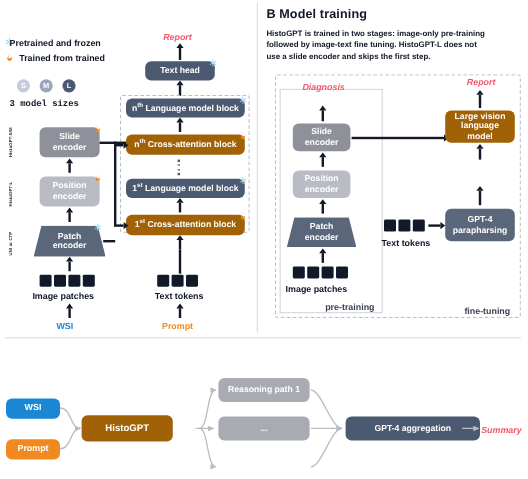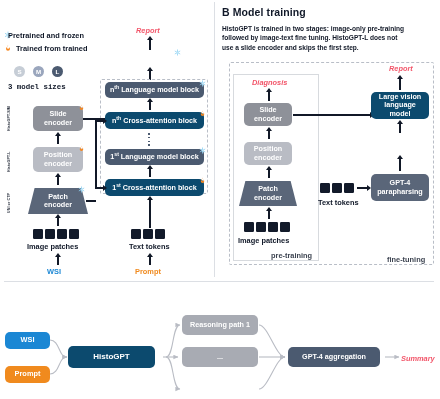--- a/index.html
+++ b/index.html
@@ -27,21 +27,21 @@
     align-items: center;
     justify-content: center;
     text-align: center;
     border-radius: 5px;
     color: #ffffff;
     font-weight: bold;
     line-height: 1.12;
     font-size: 7.2px;
     padding: 1px 2px;
   }
-  .box.navy   { background: #0c4a6e; }
+  .box.navy   { background: #a16207; }
   .box.slate  { background: #4b5a70; }
   .box.gray   { background: #8e9199; }
   .box.lgray  { background: #b9bcc4; }
   .box.mgray  { background: #a8abb3; }
   .box.dslate { background: #5a6679; }
 
   .trap {
     position: absolute;
     background: #5a6679;
     color: #fff;
@@ -161,20 +161,21 @@
   </div>
   <div class="lbl" style="left:16px; top:44px;">Trained from trained</div>
 
   <div class="chip" style="left:14px; top:66px; background:#c6cdd6;">S</div>
   <div class="chip" style="left:33px; top:66px; background:#9aa6bd;">M</div>
   <div class="chip" style="left:52px; top:66px; background:#4b5a70;">L</div>
   <div class="lbl" style="left:8px; top:83px;font-family:Liberation Mono, monospace;">3 model sizes</div>
 
   <div class="lbl red" style="left:136px; top:26px;">Report</div>
   <div class="varrow" style="left:149px; top:40px; height:10px;"></div>
+  <div class="box slate" style="left:121px; top:51px; width:58px; height:16px;">Text head</div>
   <div class="badge" style="left:174px; top:49px;">
     <svg viewBox="0 0 24 24">
         <g stroke="#8fd3f4" stroke-width="2.8" stroke-linecap="round">
       <line x1="12" y1="3" x2="12" y2="21"></line>
           <line x1="4" y1="7.5" x2="20" y2="16.5"></line>
       <line x1="4" y1="16.5" x2="20" y2="7.5"></line>
         </g>
         <circle cx="12" cy="12" r="3" fill="#bfe6f8"></circle>
       </svg>
   </div>
@@ -305,21 +306,21 @@
 
   <div class="panel-title" style="left:222px; top:6px;">B Model training</div>
   <div class="desc" style="left:222px; top:24px; width:212px;">HistoGPT is trained in two stages: image-only pre-training
 followed by image-text fine tuning. HistoGPT-L does not
 use a slide encoder and skips the first step.</div>
 
   <div class="dashbox" style="left:229px; top:62px; width:205px; height:203px;"></div>
 
   <div class="solidbox" style="left:233px; top:74px; width:86px; height:187px;"></div>
 
-  <div class="lbl red" style="left:252px; top:78px;">Diagnosis</div>
+  <div class="lbl red" style="left:252px; top:68px;">Diagnosis</div>
   <div class="varrow" style="left:268px; top:92px; height:9px;"></div>
 
   <div class="box gray" style="left:244px; top:103px; width:48px; height:23px; white-space:pre-line;">Slide
 encoder</div>
   <div class="varrow" style="left:268px; top:131px; height:8px;"></div>
   <div class="box lgray" style="left:244px; top:142px; width:48px; height:23px; white-space:pre-line;">Position
 encoder</div>
   <div class="varrow" style="left:268px; top:170px; height:8px;"></div>
   <div class="trap" style="left:239px; top:181px; width:58px; height:25px; white-space:pre-line;">Patch
 encoder</div>
@@ -354,26 +355,26 @@
   <div class="harrow" style="left:357px; top:187px; width:10px;"></div>
   <div class="lbl" style="left:318px; top:198px;">Text tokens</div>
   <div class="lbl gray" style="left:387px; top:255px;">fine-tuning</div>
 
   <div class="plainline" style="left:4px; top:281px; width:430px; height:1px; background:#dcdfe4;"></div>
 
 
   <div class="box" style="left:5px; top:332px; width:45px; height:17px; background:#1b87d4; font-size:7.4px;">WSI</div>
   <div class="box" style="left:5px; top:366px; width:45px; height:17px; background:#f08a1e; font-size:7.4px;">Prompt</div>
 
-  <div class="box navy" style="left:68px; top:346px; width:87px; height:22px; font-size:8px;">HistoGPT</div>
+  <div class="box navy" style="left:68px; top:346px; width:76px; height:22px; font-size:8px;">HistoGPT</div>
 
   <div class="box mgray" style="left:182px; top:315px; width:76px; height:20px;">Reasoning path 1</div>
   <div class="box mgray" style="left:182px; top:347px; width:76px; height:20px;">...</div>
 
-  <div class="box slate" style="left:288px; top:347px; width:92px; height:20px;">GPT-4 aggregation</div>
+  <div class="box slate" style="left:288px; top:347px; width:112px; height:20px;">GPT-4 aggregation</div>
 
   <div class="lbl red" style="left:401px; top:354px;">Summary</div>
 
   <svg class="svglayer">
     <g fill="none" stroke="#b9bcc4" stroke-width="1.1">
       <path d="M50 340 C60 340, 58 357, 67 357" marker-end="url(#ah)"></path>
       <path d="M50 374 C60 374, 58 357, 67 357" marker-end="url(#ah)"></path>
       <path d="M163 357 L178 357" marker-end="url(#ah)"></path>
       <path d="M166 357 C174 357, 172 325, 180 325" marker-end="url(#ah)"></path>
       <path d="M166 357 C174 357, 172 389, 180 389" marker-end="url(#ah)"></path>

